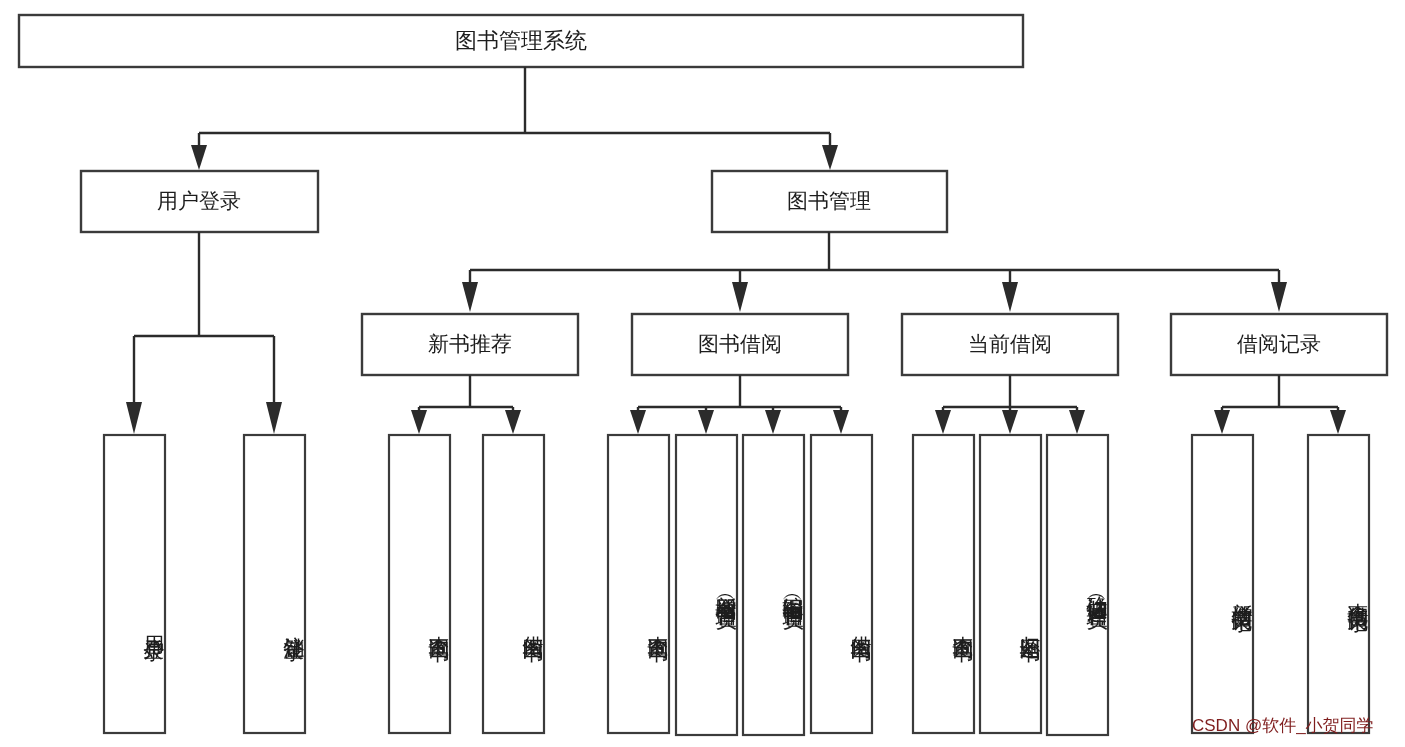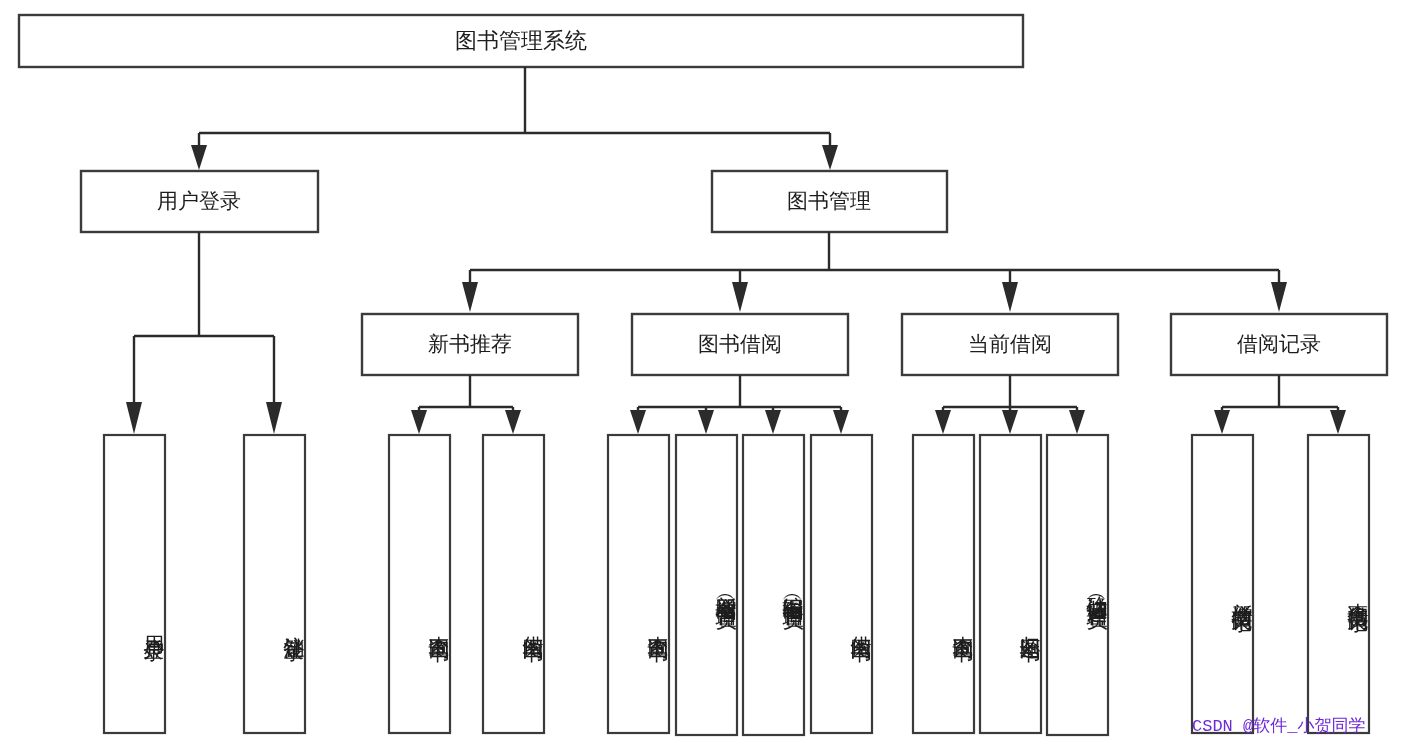--- a/index.html
+++ b/index.html
@@ -65,23 +65,23 @@
     font-size: 21px;
     line-height: 1.06;
     color: #1d1d1d;
     letter-spacing: 2px;
     white-space: nowrap;
     pointer-events: none;
     user-select: none;
   }
   .watermark {
     position: absolute;
-    font-family: Liberation Mono, monospace;
+    font-family: Liberation Sans, sans-serif;
     font-size: 17px;
-    color: #6d28d9;
+    color: #7f1d1d;
     white-space: nowrap;
     user-select: none;
   }
 </style>
 </head>
 <body>
 
 <div id="diagram-root">
 
   <svg class="diagram-canvas" viewBox="0 0 1405 747">

